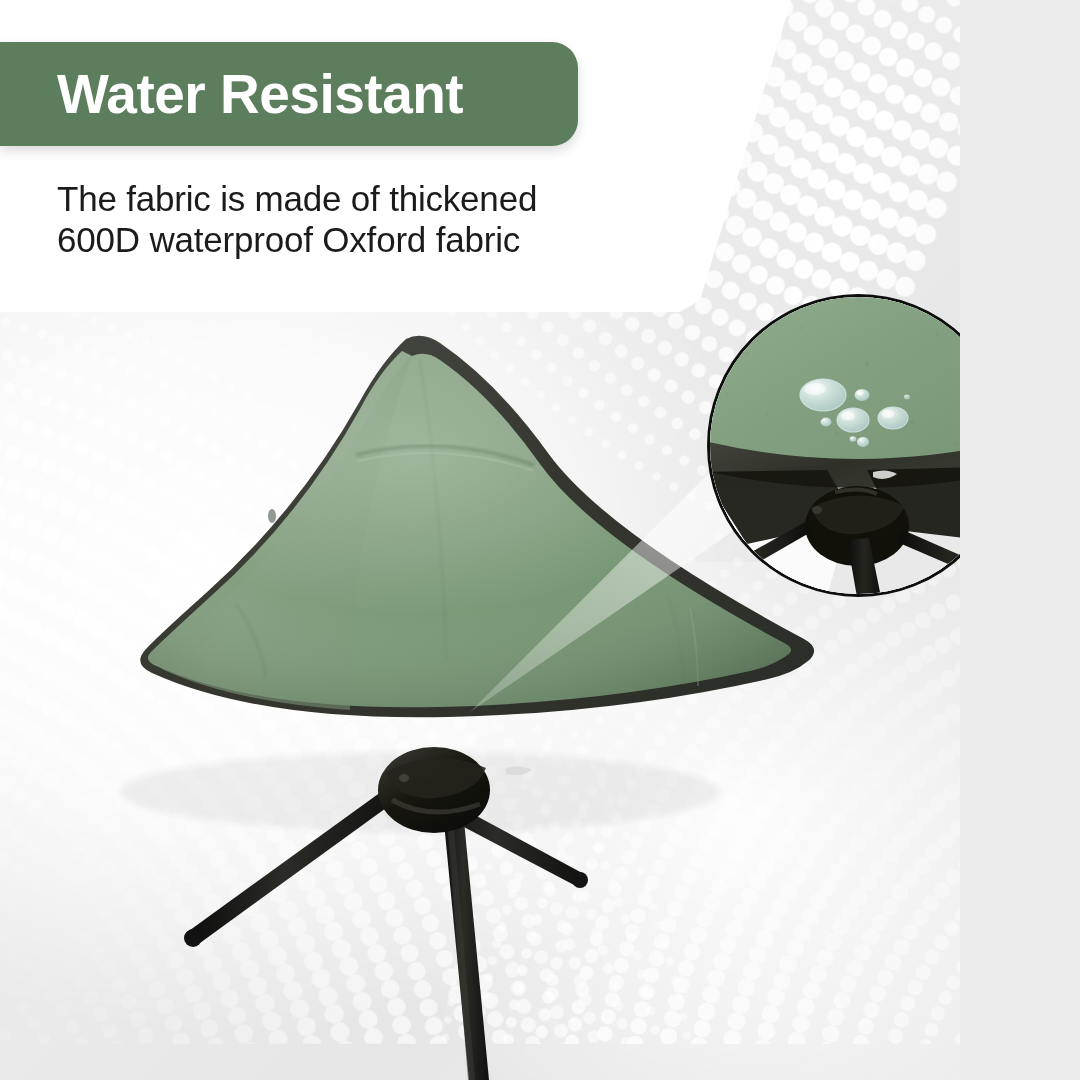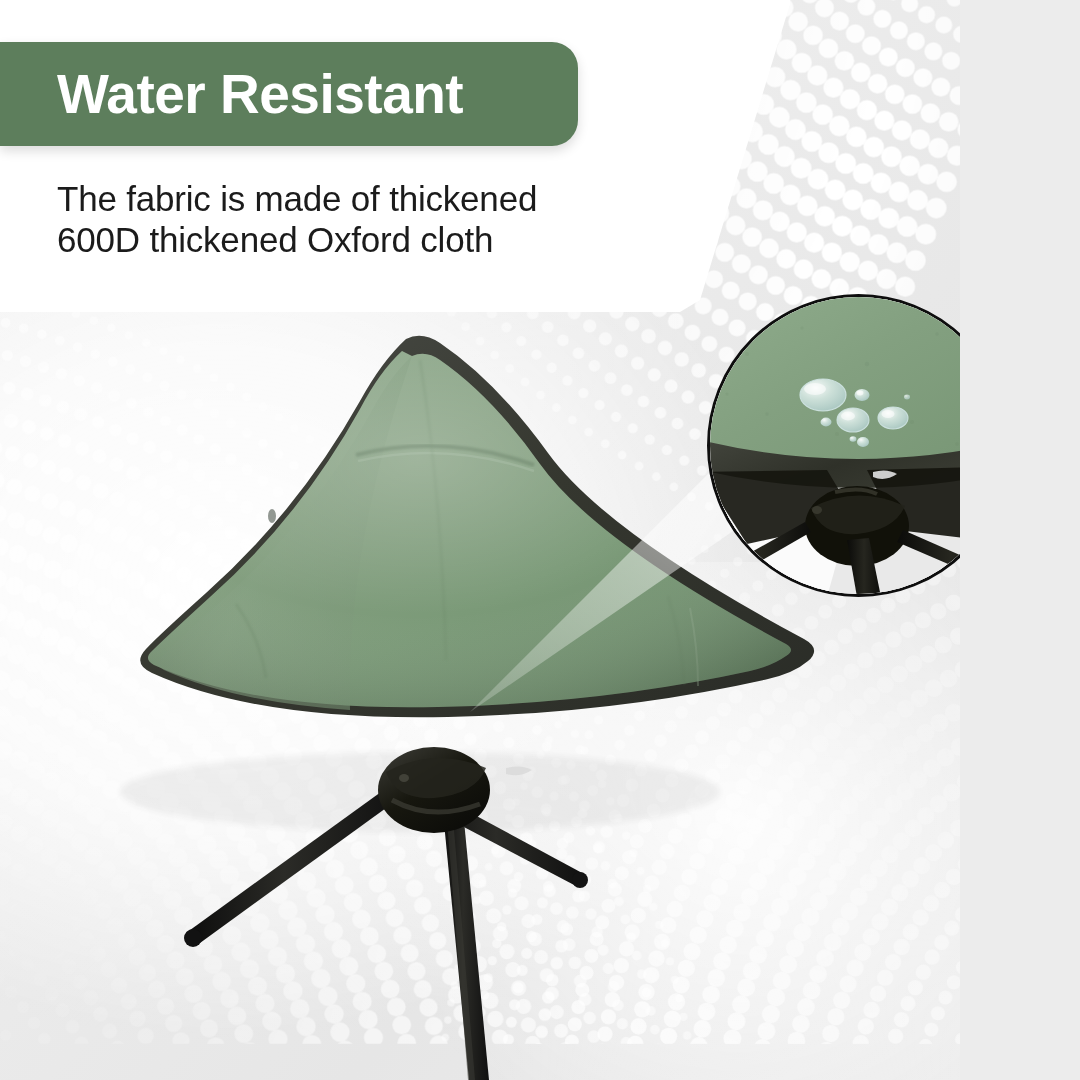--- a/index.html
+++ b/index.html
@@ -2565,15 +2565,15 @@
     </svg>
   </div>
 
   <div class="text-panel"></div>
 
   <div class="banner">
     <div class="banner-title">Water Resistant</div>
   </div>
 
   <div class="subtitle">The fabric is made of thickened
-600D thickened Oxford cloth</div>
+600D waterproof Oxford fabric</div>
 
 </div>
 
 </body></html>

